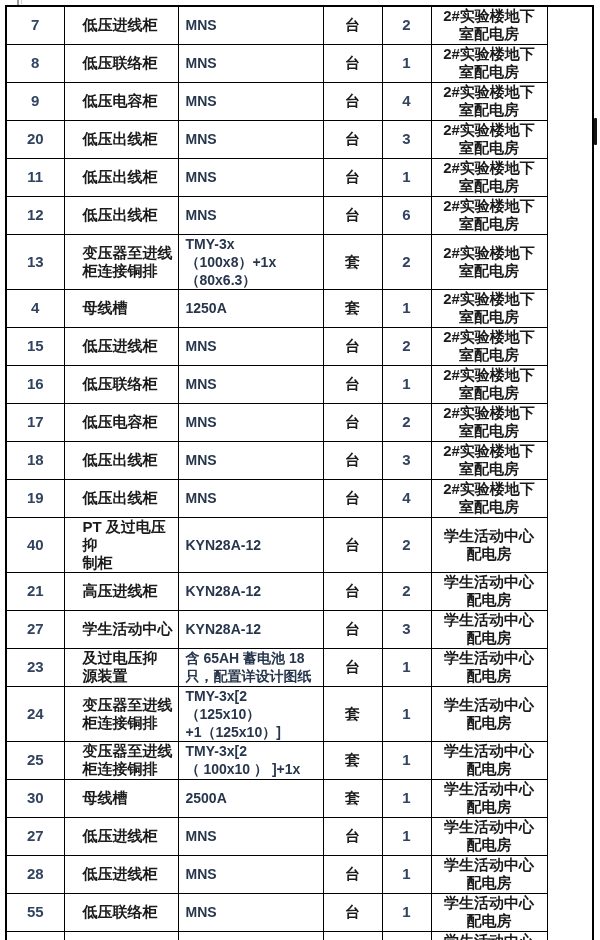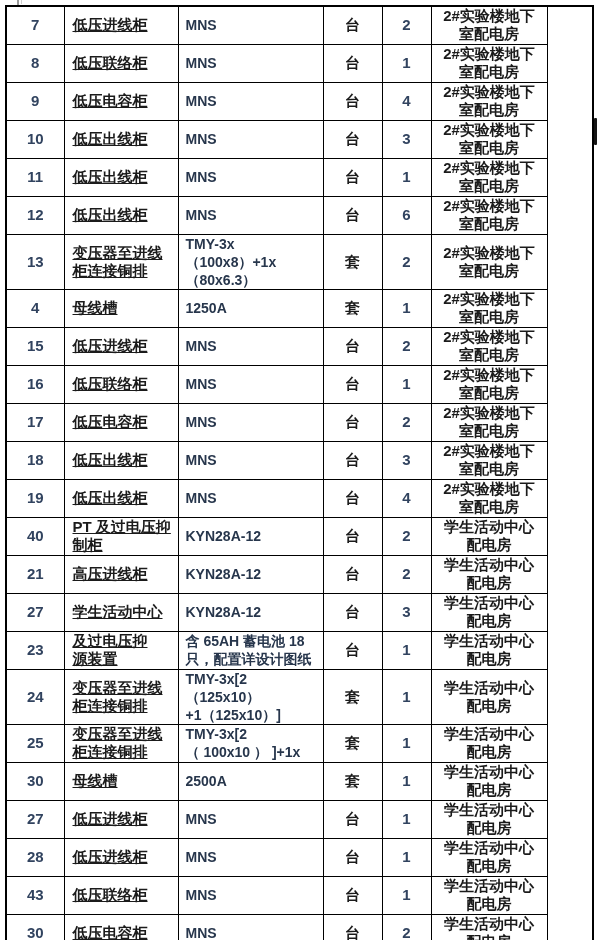--- a/index.html
+++ b/index.html
@@ -23,21 +23,21 @@
     vertical-align:middle;
     white-space:pre-line;
     overflow:hidden;
     font-weight:700;
     font-size:15px;
     line-height:18px;
     color:#1b1b1b;
     padding:0;
   }
   td.c-no{ text-align:center;color:#31435f; }
-  td.c-name{ text-align:left;padding:0 4px 0 8px;text-decoration:underline; }
+  td.c-name{ text-align:left;padding:0 4px 0 18px; }
   td.c-model{ text-align:left;padding:0 3px 0 7px;font-size:14px;color:#27364c; }
   td.c-unit{ text-align:center; }
   td.c-qty{ text-align:center;color:#31435f; }
   td.c-loc{ text-align:center;line-height:18px; }
   td.c-extra{ background:#ffffff; }
   tr{ height:38px; }
   .scroll-thumb{
     position:absolute;left:594px;top:118px;width:3px;height:27px;
     background:#151515;border-radius:1px;
   }
@@ -89,21 +89,21 @@
         <tr>
           <td class="c-no">9</td>
           <td class="c-name">低压电容柜</td>
           <td class="c-model">MNS</td>
           <td class="c-unit">台</td>
           <td class="c-qty">4</td>
           <td class="c-loc">2#实验楼地下
 室配电房</td>
         </tr>
         <tr>
-          <td class="c-no">10</td>
+          <td class="c-no">20</td>
           <td class="c-name">低压出线柜</td>
           <td class="c-model">MNS</td>
           <td class="c-unit">台</td>
           <td class="c-qty">3</td>
           <td class="c-loc">2#实验楼地下
 室配电房</td>
         </tr>
         <tr>
           <td class="c-no">11</td>
           <td class="c-name">低压出线柜</td>
@@ -269,21 +269,21 @@
         <tr>
           <td class="c-no">28</td>
           <td class="c-name">低压进线柜</td>
           <td class="c-model">MNS</td>
           <td class="c-unit">台</td>
           <td class="c-qty">1</td>
           <td class="c-loc">学生活动中心
 配电房</td>
         </tr>
         <tr>
-          <td class="c-no">43</td>
+          <td class="c-no">55</td>
           <td class="c-name">低压联络柜</td>
           <td class="c-model">MNS</td>
           <td class="c-unit">台</td>
           <td class="c-qty">1</td>
           <td class="c-loc">学生活动中心
 配电房</td>
         </tr>
         <tr>
           <td class="c-no">30</td>
           <td class="c-name">低压电容柜</td>

